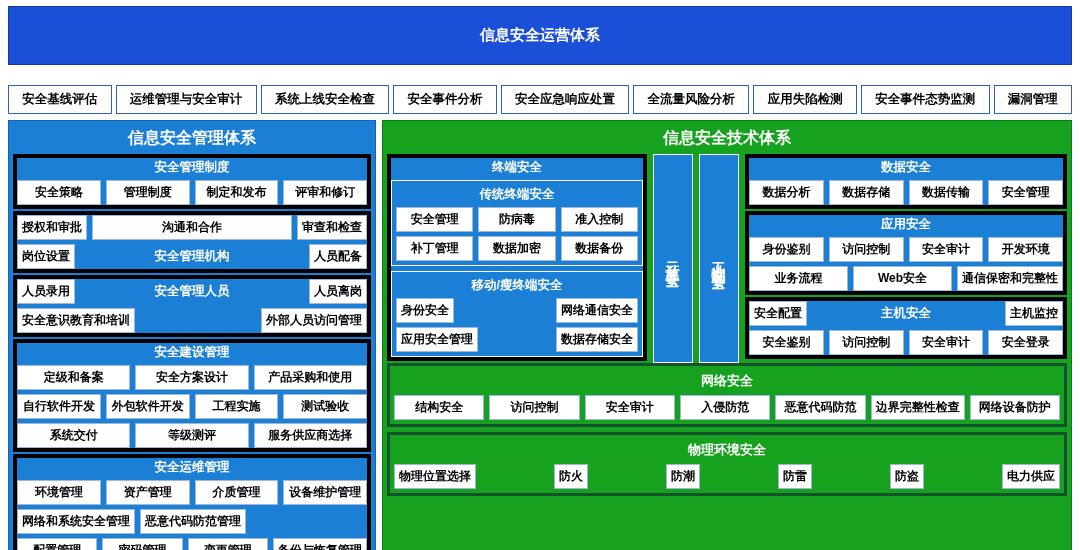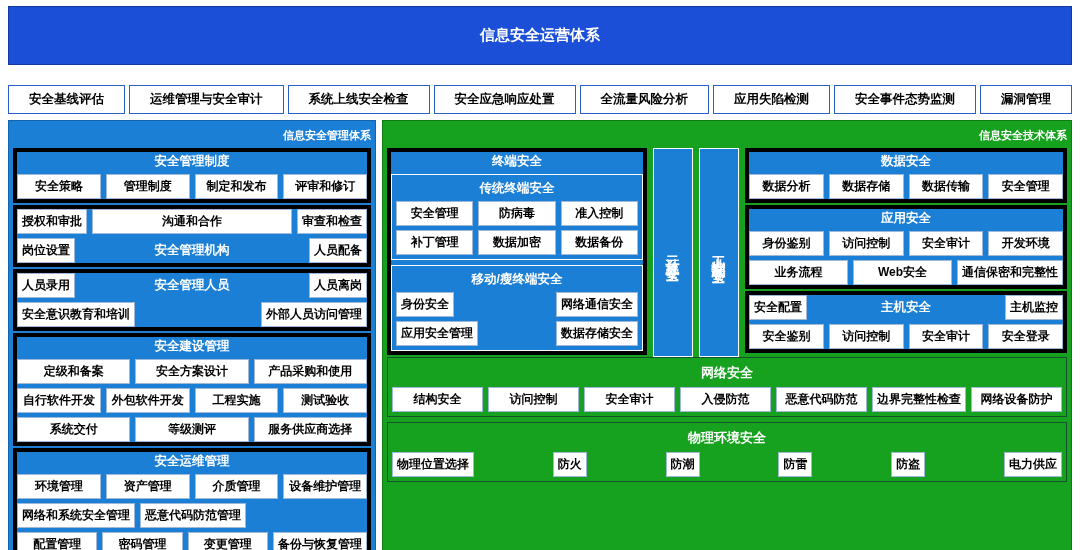--- a/index.html
+++ b/index.html
@@ -38,21 +38,21 @@
     padding:5px 2px;
     white-space:nowrap;
   }
 
   
   .columns{display:flex;gap:6px;margin-top:6px;height:452px;}
   .col-left{width:368px;background:#1b7fd6;border:1px solid #1464ad;box-sizing:border-box;padding:4px;display:flex;flex-direction:column;}
   .col-right{flex:1;background:#16a11e;border:1px solid #0d7a12;box-sizing:border-box;padding:4px;display:flex;flex-direction:column;}
 
   .col-head{
-    text-align:right;color:#fff;font-weight:bold;font-size:11px;
+    text-align:center;color:#fff;font-weight:bold;font-size:16px;
     padding:3px 0 5px 0;
   }
 
   
   .group{
     border:4px solid #000000;
     margin-bottom:2px;
   }
   .group-blue{background:#1b7fd6;}
   .group-title{
@@ -90,36 +90,37 @@
     padding:6px 0;
   }
   .data-app{flex:1;}
 
   .sub-box{
     border:1px solid #fff;background:#1b7fd6;padding:4px;margin-bottom:5px;
   }
   .sub-box:last-child{margin-bottom:0;}
   .sub-title{text-align:center;color:#fff;font-weight:bold;font-size:12.5px;padding:1px 0 4px 0;}
 
-  .green-section{border:1px solid #14532d;background:#16a11e;padding:4px;margin-bottom:5px;}
+  .green-section{border:3px solid #14532d;background:#16a11e;padding:4px;margin-bottom:5px;}
   .green-title{text-align:center;color:#fff;font-weight:bold;font-size:13px;padding:2px 0 5px 0;}
   .spread{justify-content:space-between;}
   .eq > .cell{flex:1 1 0;}
 </style>
 </head>
 <body>
 
 <div class="page">
 
   <div class="title-bar">信息安全运营体系</div>
 
   <div class="tabs">
     <div class="tab">安全基线评估</div>
     <div class="tab">运维管理与安全审计</div>
     <div class="tab">系统上线安全检查</div>
+    <div class="tab">安全事件分析</div>
     <div class="tab">安全应急响应处置</div>
     <div class="tab">全流量风险分析</div>
     <div class="tab">应用失陷检测</div>
     <div class="tab">安全事件态势监测</div>
     <div class="tab">漏洞管理</div>
   </div>
 
   <div class="columns">
 
     <div class="col-left">

